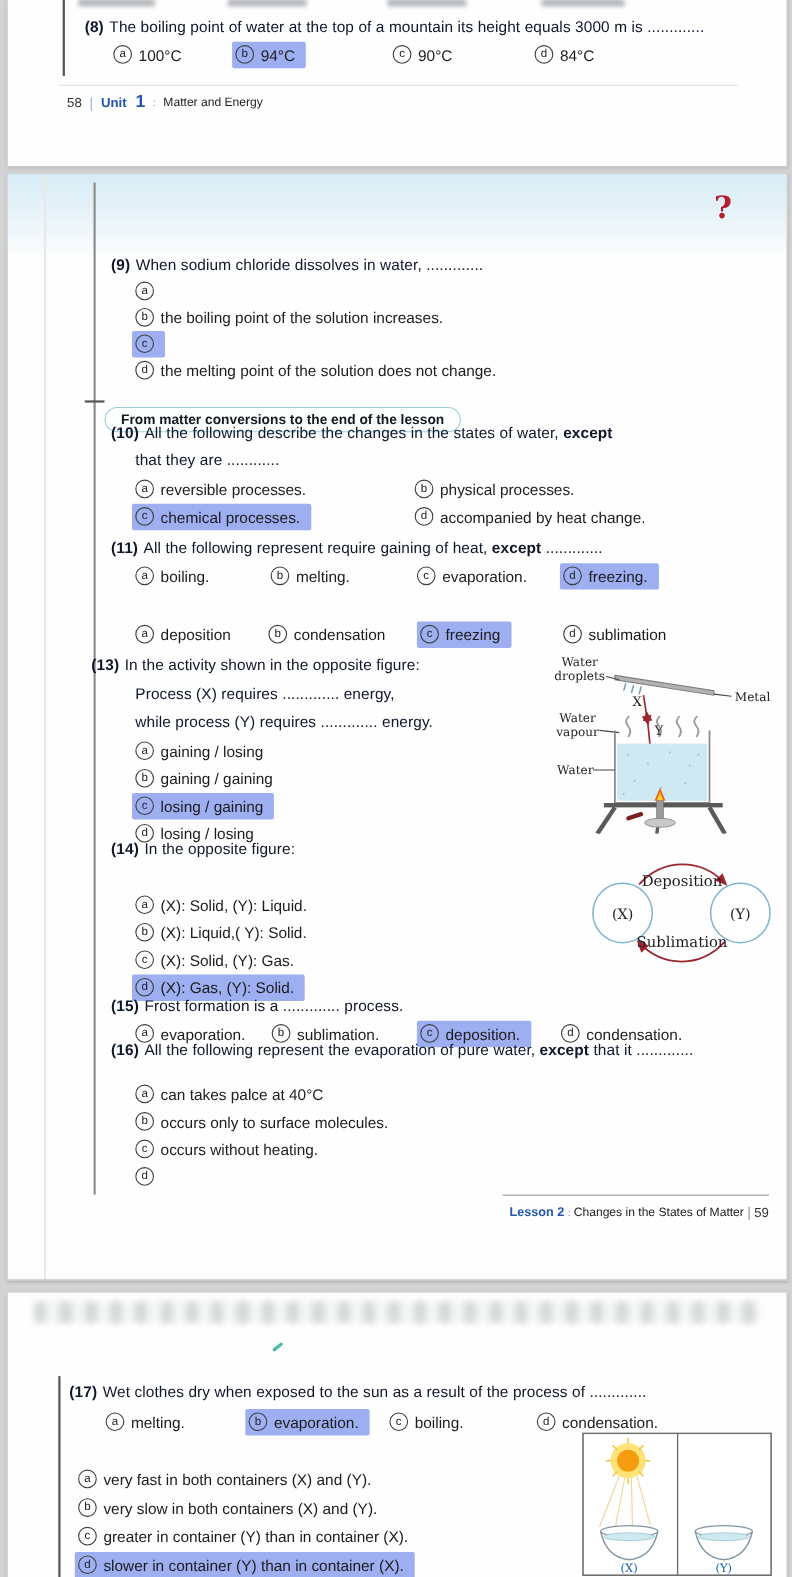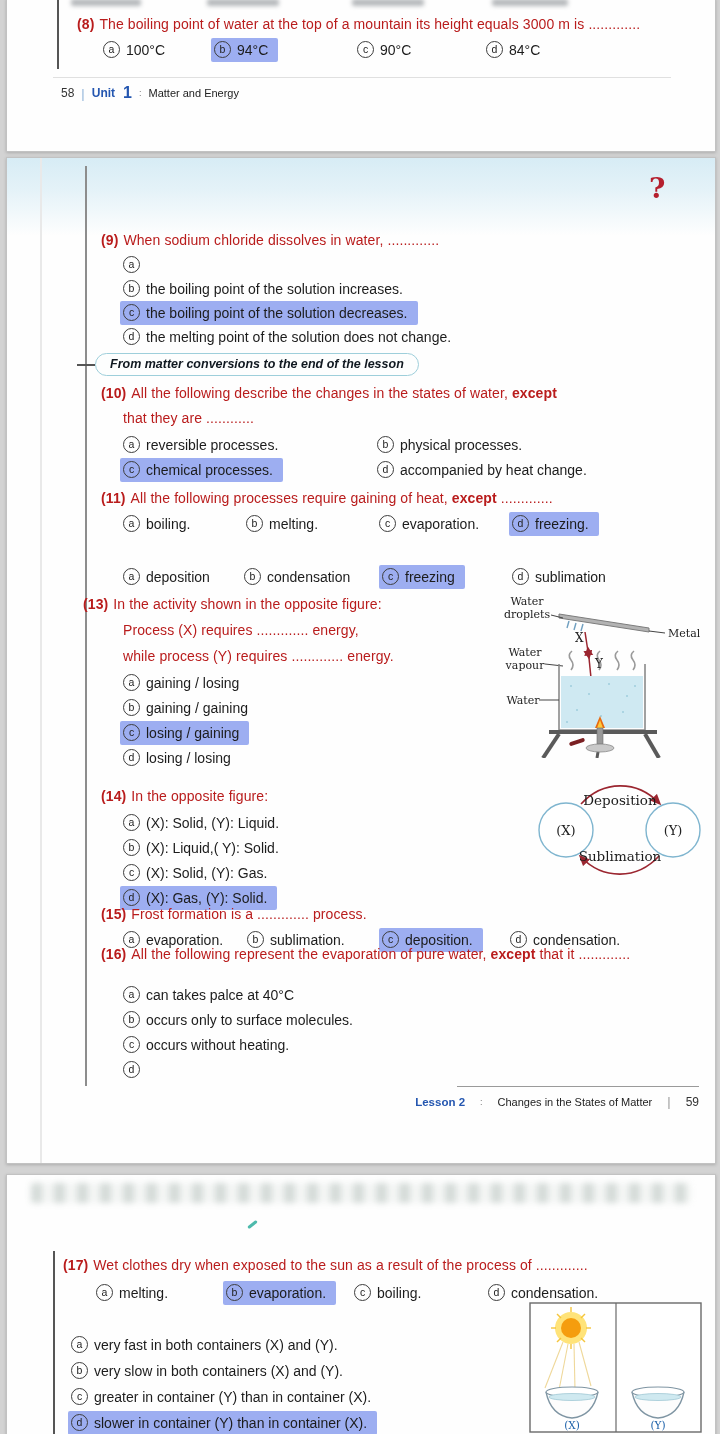--- a/index.html
+++ b/index.html
@@ -12,42 +12,42 @@
   .card{
     position:absolute;left:6px;width:708px;background:#fefefe;
     border:1px solid #c2c2c2;box-shadow:0 1px 3px rgba(0,0,0,.18);
     overflow:hidden;
   }
   #card1{top:-2px;height:152px;}
   #card2{top:157px;height:1005px;}
   #card3{top:1174px;height:262px;}
   .vline{position:absolute;width:2px;background:#555;}
   .vline.soft{background:#e9e9e9;}
-  .q{position:absolute;white-space:nowrap;font-size:14px;color:#b91c1c;letter-spacing:.1px;}
+  .q{position:absolute;white-space:nowrap;font-size:14px;color:#0f172a;letter-spacing:.1px;}
   .qn{font-weight:700;margin-right:5px;}
   .opt{position:absolute;display:flex;align-items:center;gap:6px;white-space:nowrap;font-size:14px;color:#1c1c1c;}
   .lt{width:15px;height:15px;border:1.2px solid #3d3d3d;border-radius:50%;
       display:inline-flex;align-items:center;justify-content:center;
       font-size:10.5px;line-height:1;flex:none;color:#222;background:transparent;}
   .opt.hl{background:rgba(97,125,233,.62);padding:3px 10px 4px 3px;margin:-3px -10px -4px -3px;border-radius:2px;}
   .bu{font-weight:700;}
   .hdr-grad{position:absolute;left:0;top:0;right:0;height:78px;
     background:linear-gradient(180deg,#d7ecf5 0%,#e4f2f8 40%,rgba(255,255,255,0) 100%);}
   .qmark{position:absolute;font-family:"DejaVu Serif",serif;font-weight:700;font-size:28px;color:#b51f2e;}
   .banner{position:absolute;border:1.5px solid #9ecfdb;border-radius:13px;padding:3px 14px 4px;
     font-size:12.5px;font-weight:700;color:#101820;background:#fdfefe;white-space:nowrap;}
   .banner-tick{position:absolute;height:1.5px;background:#555;}
   .divider{position:absolute;height:1px;background:#e0e0e0;}
   .footer1{position:absolute;display:flex;align-items:center;gap:7px;font-size:11px;color:#222;}
   .footer1 .pg{font-size:12px;color:#333;}
   .footer1 .bar{color:#8fb3d8;font-size:13px;}
   .footer1 .unit{color:#2456b0;font-weight:700;font-size:12px;}
   .footer1 .unitnum{color:#2456b0;font-weight:700;font-size:16px;margin-left:1px;}
   .footer1 .sep{color:#777;font-size:9px;}
-  .footer2{position:absolute;display:flex;align-items:center;gap:15px;font-size:11px;color:#222;}
+  .footer2{position:absolute;display:flex;align-items:center;gap:3px;font-size:11px;color:#222;}
   .footer2 .lesson{color:#2456b0;font-weight:700;font-size:11.5px;}
   .footer2 .sep{color:#777;font-size:9px;}
   .footer2 .bar{color:#9a9a9a;font-size:13px;font-weight:300;}
   .footer2 .pg{font-size:12px;color:#333;}
   .blob{position:absolute;top:0;height:7px;background:#7a7f84;opacity:.55;filter:blur(2px);border-radius:2px;}
   .blurband{position:absolute;height:20px;border-radius:3px;filter:blur(3px);opacity:.8;
     background:repeating-linear-gradient(90deg,rgba(140,158,150,.45) 0 11px,rgba(205,214,208,.25) 11px 23px);}
   .tealmark{position:absolute;width:11px;height:3px;background:#2fae9e;transform:rotate(-38deg);border-radius:2px;opacity:.85;}
   .fig{position:absolute;}
   svg text{font-family:"DejaVu Serif",serif;}
@@ -105,29 +105,28 @@
   </div>
   <div class="opt" style="left:116px;top:98px;">
     <span class="lt">a</span>
   </div>
   <div class="opt" style="left:116px;top:122px;">
     <span class="lt">b</span>
     <span>the boiling point of the solution increases.</span>
   </div>
   <div class="opt hl" style="left:116px;top:146px;">
     <span class="lt">c</span>
-    <span>the boiling point of the solution decreases.</span>
   </div>
   <div class="opt" style="left:116px;top:170px;">
     <span class="lt">d</span>
     <span>the melting point of the solution does not change.</span>
   </div>
 
   <div class="banner-tick" style="left:70px;top:206px;width:18px;"></div>
-  <div class="banner" style="left:88px;top:195px;font-style:italic;">From matter conversions to the end of the lesson</div>
+  <div class="banner" style="left:88px;top:212px;">From matter conversions to the end of the lesson</div>
 
   <div class="q" style="left:94px;top:227px;">
     <span class="qn">(10)</span><span>All the following describe the changes in the states of water, </span><span class="bu">except</span>
   </div>
   <div class="q" style="left:116px;top:252px;">that they are ............</div>
   <div class="opt" style="left:116px;top:278px;">
     <span class="lt">a</span>
     <span>reversible processes.</span>
   </div>
   <div class="opt" style="left:370px;top:278px;">
@@ -137,21 +136,21 @@
   <div class="opt hl" style="left:116px;top:303px;">
     <span class="lt">c</span>
     <span>chemical processes.</span>
   </div>
   <div class="opt" style="left:370px;top:303px;">
     <span class="lt">d</span>
     <span>accompanied by heat change.</span>
   </div>
 
   <div class="q" style="left:94px;top:332px;">
-    <span class="qn">(11)</span><span>All the following processes require gaining of heat, </span><span class="bu">except</span><span> .............</span>
+    <span class="qn">(11)</span><span>All the following represent require gaining of heat, </span><span class="bu">except</span><span> .............</span>
   </div>
   <div class="opt" style="left:116px;top:357px;">
     <span class="lt">a</span>
     <span>boiling.</span>
   </div>
   <div class="opt" style="left:239px;top:357px;">
     <span class="lt">b</span>
     <span>melting.</span>
   </div>
   <div class="opt" style="left:372px;top:357px;">
@@ -261,21 +260,21 @@
       <line x1="104" y1="142" x2="100" y2="166" stroke="#5a5a5a" stroke-width="3"></line>
 
       <polygon points="103,124 108,136 98,136" fill="#e86a10"></polygon>
       <polygon points="103,128 106,136 100,136" fill="#ffc93c"></polygon>
       <rect x="100" y="136" width="6" height="16" fill="#9a9a9a" stroke="#6e6e6e" stroke-width=".6"></rect>
       <ellipse cx="103" cy="156" rx="14" ry="4" fill="#c9c9c9" stroke="#8a8a8a" stroke-width=".8"></ellipse>
       <rect x="72" y="148" width="16" height="4" rx="2" fill="#7a1f22" transform="rotate(-18 80 150)"></rect>
     </svg>
   </div>
 
-  <div class="q" style="left:94px;top:605px;margin-top:25px;">
+  <div class="q" style="left:94px;top:605px;">
     <span class="qn">(14)</span><span>In the opposite figure:</span>
   </div>
   <div class="opt" style="left:116px;top:656px;">
     <span class="lt">a</span>
     <span>(X): Solid, (Y): Liquid.</span>
   </div>
   <div class="opt" style="left:116px;top:681px;">
     <span class="lt">b</span>
     <span>(X): Liquid,( Y): Solid.</span>
   </div>

